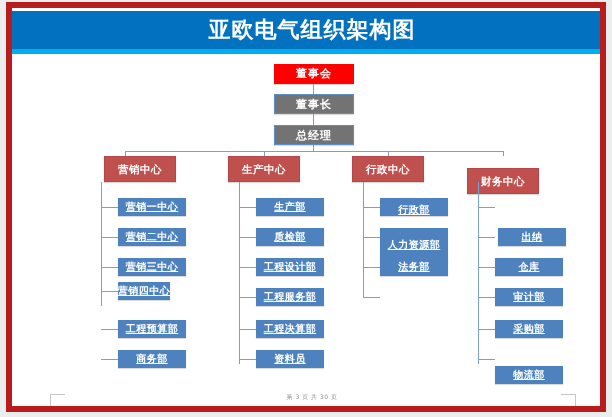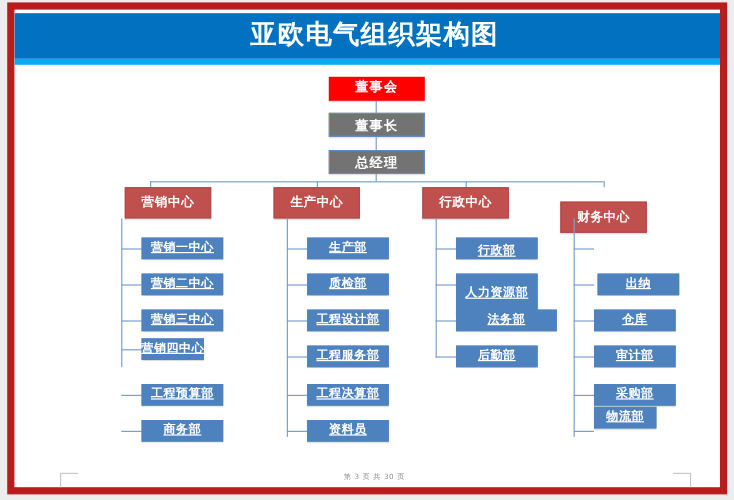--- a/index.html
+++ b/index.html
@@ -248,28 +248,25 @@
     <div class="node dept" style="left:368px;top:144px;width:68px;height:18px;align-items:flex-end;">
       <span>行政部</span>
     </div>
 
     <div class="conn h" style="left:351px;top:183px;width:17px;"></div>
     <div class="node dept" style="left:368px;top:174px;width:68px;height:34px;">
       <span>人力资源部</span>
     </div>
 
     <div class="conn h" style="left:351px;top:213px;width:17px;"></div>
-    <div class="node dept" style="left:368px;top:204px;width:84px;height:18px;">
+    <div class="node dept" style="left:368px;top:204px;width:68px;height:18px;">
       <span>法务部</span>
     </div>
 
     <div class="conn h" style="left:351px;top:243px;width:17px;"></div>
-    <div class="node dept" style="left:368px;top:234px;width:68px;height:18px;">
-      <span>后勤部</span>
-    </div>
 
     <div class="node center" style="left:455px;top:102px;width:72px;height:26px;margin-top:12px;">
       <span>财务中心</span>
     </div>
     <div class="conn spine" style="left:466px;top:128px;height:182px;"></div>
 
     <div class="conn h" style="left:466px;top:153px;width:17px;"></div>
 
     <div class="conn h" style="left:466px;top:183px;width:17px;"></div>
     <div class="node dept" style="left:486px;top:174px;width:68px;height:18px;">
@@ -285,21 +282,21 @@
     <div class="node dept" style="left:483px;top:234px;width:68px;height:18px;">
       <span>审计部</span>
     </div>
 
     <div class="conn h" style="left:466px;top:275px;width:17px;"></div>
     <div class="node dept" style="left:483px;top:266px;width:68px;height:18px;">
       <span>采购部</span>
     </div>
 
     <div class="conn h" style="left:466px;top:305px;width:17px;"></div>
-    <div class="node dept" style="left:483px;top:285px;width:52px;height:18px;">
+    <div class="node dept" style="left:483px;top:312px;width:68px;height:18px;">
       <span>物流部</span>
     </div>
 
   </div>
 
   <div class="crop" id="crop-bl"></div>
   <div class="crop" id="crop-br"></div>
   <div id="footer">第 3 页 共 30 页</div>
   <div id="bottom-rule"></div>
 

